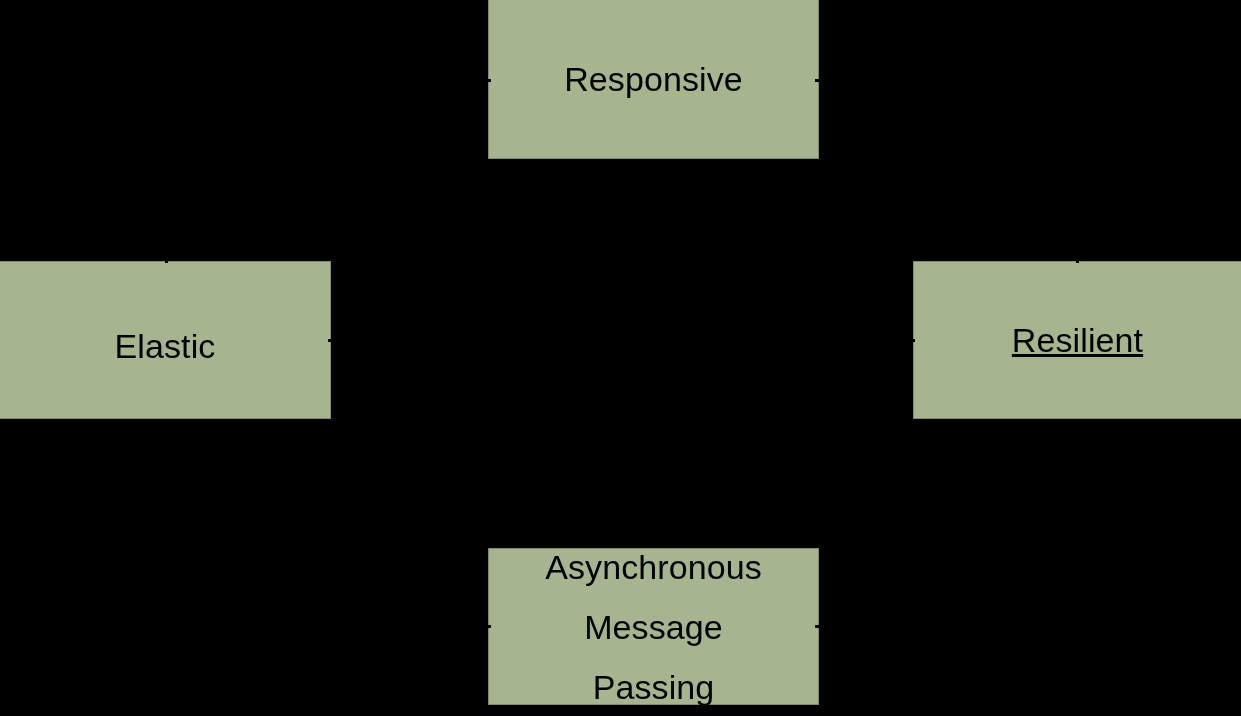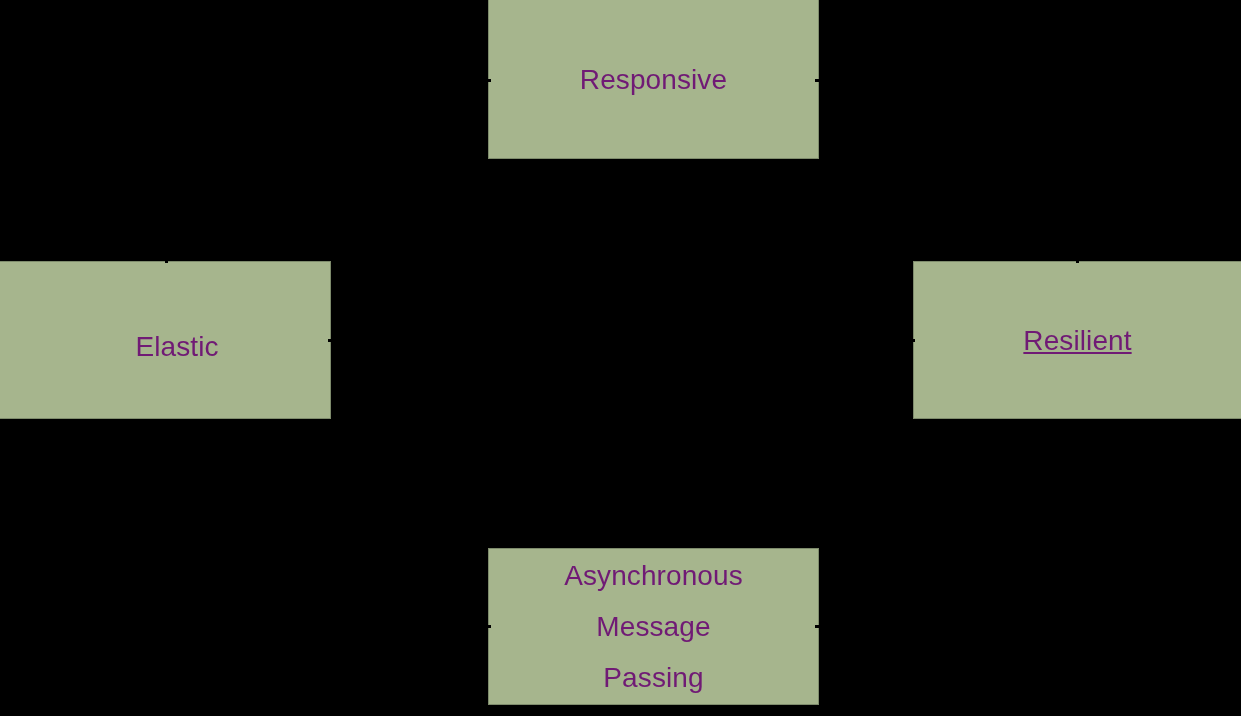--- a/index.html
+++ b/index.html
@@ -36,22 +36,22 @@
     position: absolute;
     box-sizing: border-box;
     background: #a6b58d;
     border: 1.5px solid #7e8b6c;
     display: flex;
     align-items: center;
     justify-content: center;
     text-align: center;
   }
   .node-label {
-    color: #701a75;
-    font-size: 28px;
+    color: #000000;
+    font-size: 34px;
     line-height: 45px;
     font-weight: 400;
     letter-spacing: 0.1px;
     white-space: pre-line;
     padding: 0 6px;
   }
 
   
   #node-responsive {
     left: 488px;
@@ -68,21 +68,21 @@
   
   #node-elastic {
     left: -42px;
     top: 261px;
     width: 373px;
     height: 158px;
     border-left: none;
   }
   #node-elastic .node-label {
     position: relative;
-    left: 33px;
+    left: 21px;
     margin-top: 12px;
   }
 
   
   #node-resilient {
     left: 913px;
     top: 261px;
     width: 370px;
     height: 158px;
     border-right: none;
@@ -94,21 +94,21 @@
   }
 
   
   #node-async {
     left: 488px;
     top: 548px;
     width: 331px;
     height: 157px;
   }
   #node-async .node-label {
-    line-height: 51px;
+    line-height: 60px;
   }
 
   
   .stub {
     position: absolute;
     background: #000000;
   }
   .stub-h { width: 5px; height: 3px; }
   .stub-v { width: 3px; height: 5px; }
 </style>

